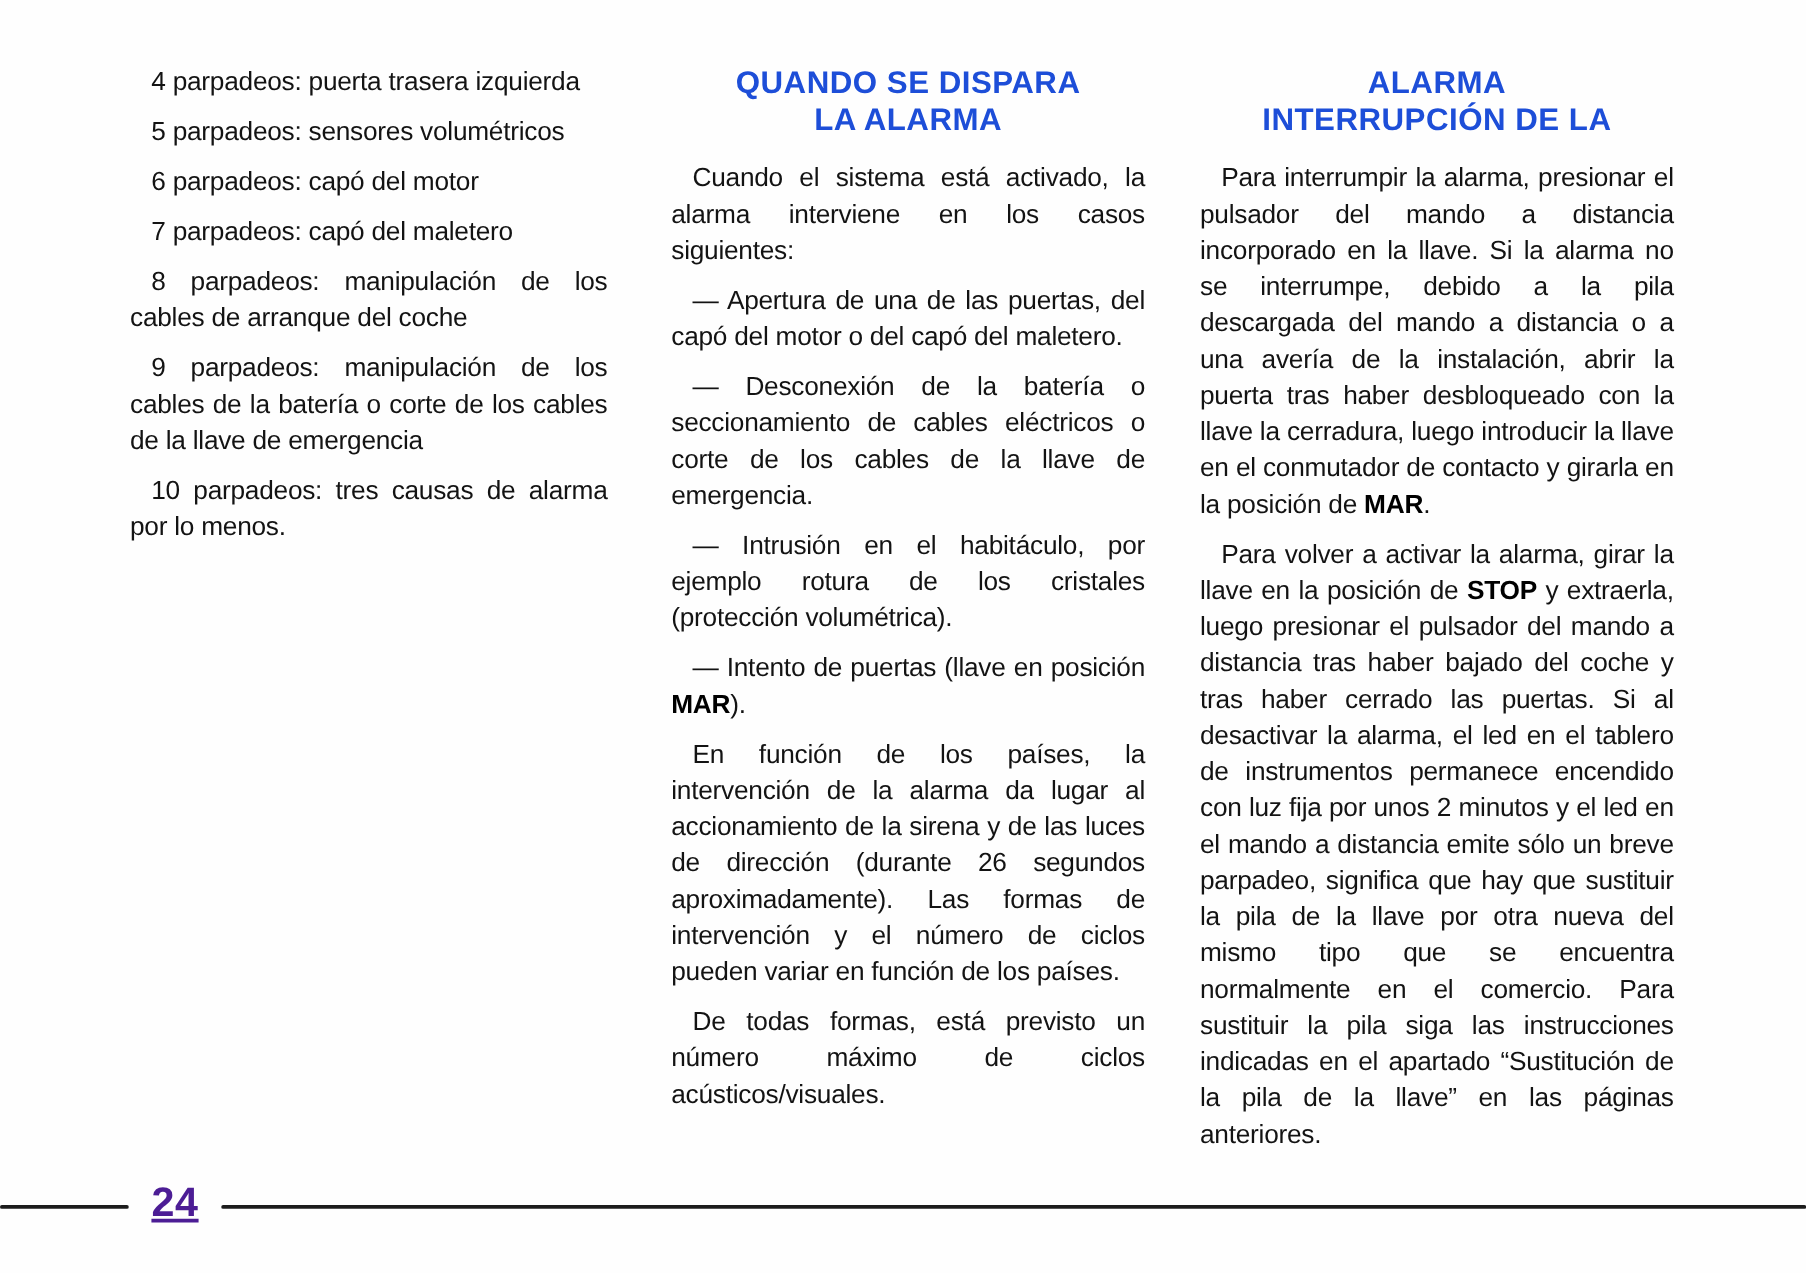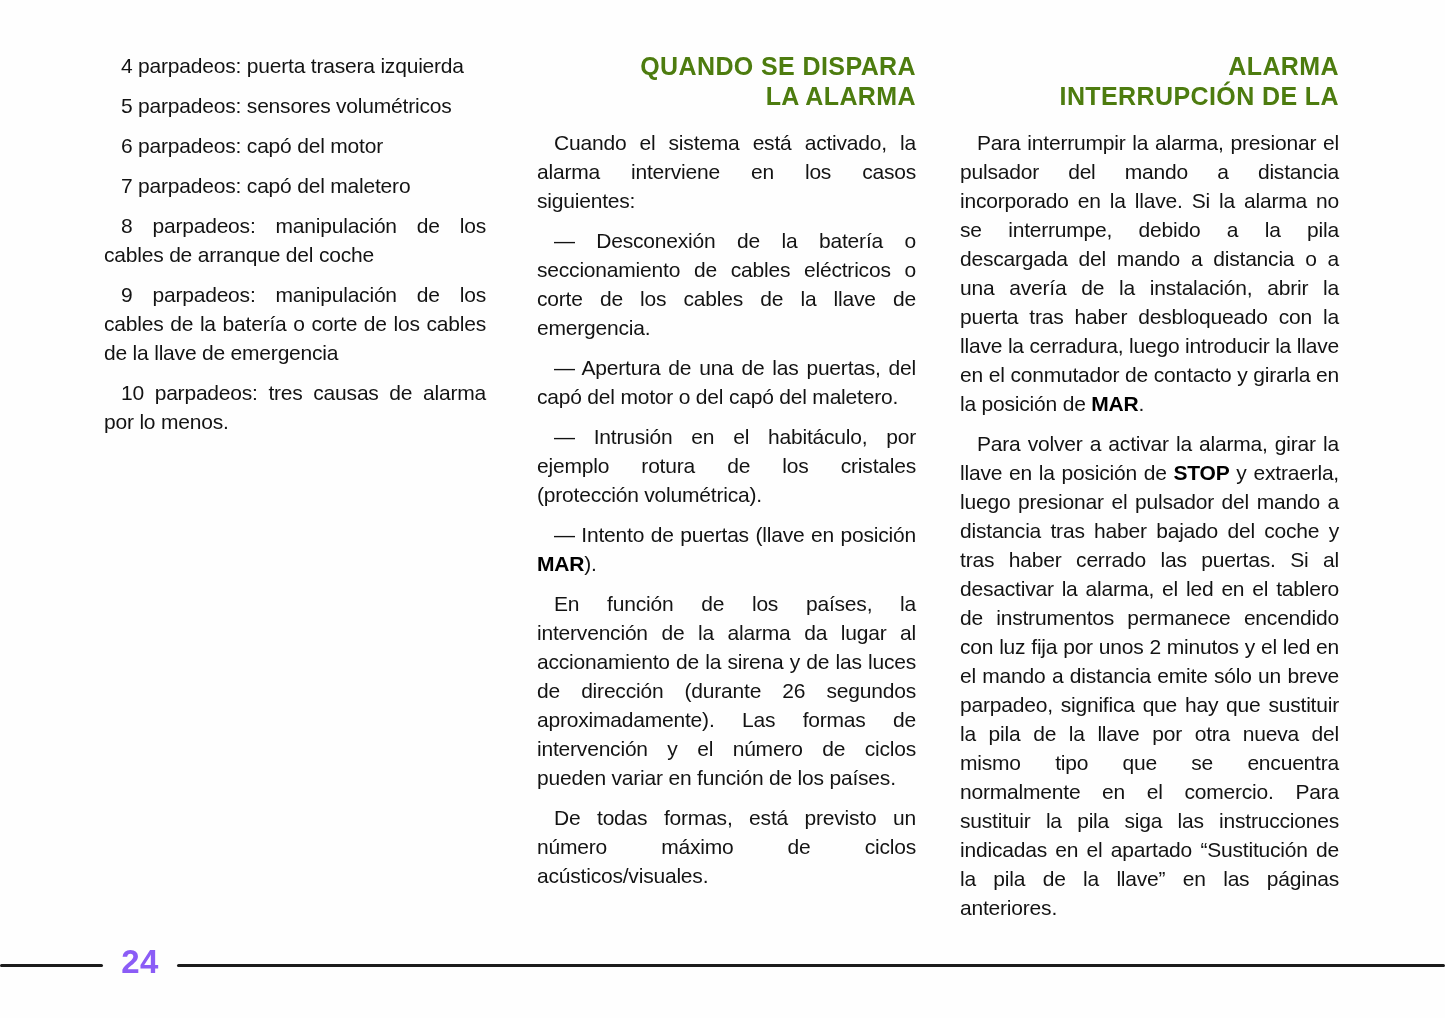--- a/index.html
+++ b/index.html
@@ -29,23 +29,23 @@
   .col p {
     margin: 0 0 11px 0;
     text-indent: 17px;
   }
 
   h2.heading {
     font-size: 25px;
     line-height: 30px;
     font-weight: bold;
     letter-spacing: 0.4px;
-    color: #4d7c0f;
+    color: #1d4ed8;
     margin: 2px 0 17px 0;
-    text-align: right;
+    text-align: center;
   }
   h2.heading span { display: block; }
 
   .col b { font-weight: bold; color: #000; }
 
   .footer-rule {
     position: absolute;
     height: 3px;
     background: #1c1c1c;
   }
@@ -54,22 +54,23 @@
 
   .page-number {
     position: absolute;
     left: 110px;
     top: 944px;
     width: 60px;
     text-align: center;
     font-size: 33px;
     line-height: 36px;
     font-weight: bold;
-    color: #8b5cf6;
+    color: #4c1d95;
     letter-spacing: 0.5px;
+    text-decoration: underline;
   }
 </style>
 </head>
 <body>
 
 <main class="page">
 
   <section class="col col-left">
     <p>4 parpadeos: puerta trasera izquierda</p>
     <p>5 parpadeos: sensores volumétricos</p>
@@ -79,22 +80,22 @@
     <p>9 parpadeos: manipulación de los cables de la batería o corte de los cables de la llave de emergencia</p>
     <p>10 parpadeos: tres causas de alarma por lo menos.</p>
   </section>
 
   <section class="col col-mid">
     <h2 class="heading">
       <span>QUANDO SE DISPARA</span>
       <span>LA ALARMA</span>
     </h2>
     <p><span>Cuando el sistema está activado, la alarma interviene en los casos siguientes:</span></p>
+    <p><span>— Apertura de una de las puertas, del capó del motor o del capó del maletero.</span></p>
     <p><span>— Desconexión de la batería o seccionamiento de cables eléctricos o corte de los cables de la llave de emergencia.</span></p>
-    <p><span>— Apertura de una de las puertas, del capó del motor o del capó del maletero.</span></p>
     <p><span>— Intrusión en el habitáculo, por ejemplo rotura de los cristales (protección volumétrica).</span></p>
     <p><span>— Intento de puertas (llave en posición </span><b>MAR</b><span>).</span></p>
     <p><span>En función de los países, la intervención de la alarma da lugar al accionamiento de la sirena y de las luces de dirección (durante 26 segundos aproximadamente). Las formas de intervención y el número de ciclos pueden variar en función de los países.</span></p>
     <p><span>De todas formas, está previsto un número máximo de ciclos acústicos/visuales.</span></p>
   </section>
 
   <section class="col col-right">
     <h2 class="heading">
       <span>ALARMA</span>
       <span>INTERRUPCIÓN DE LA</span>

